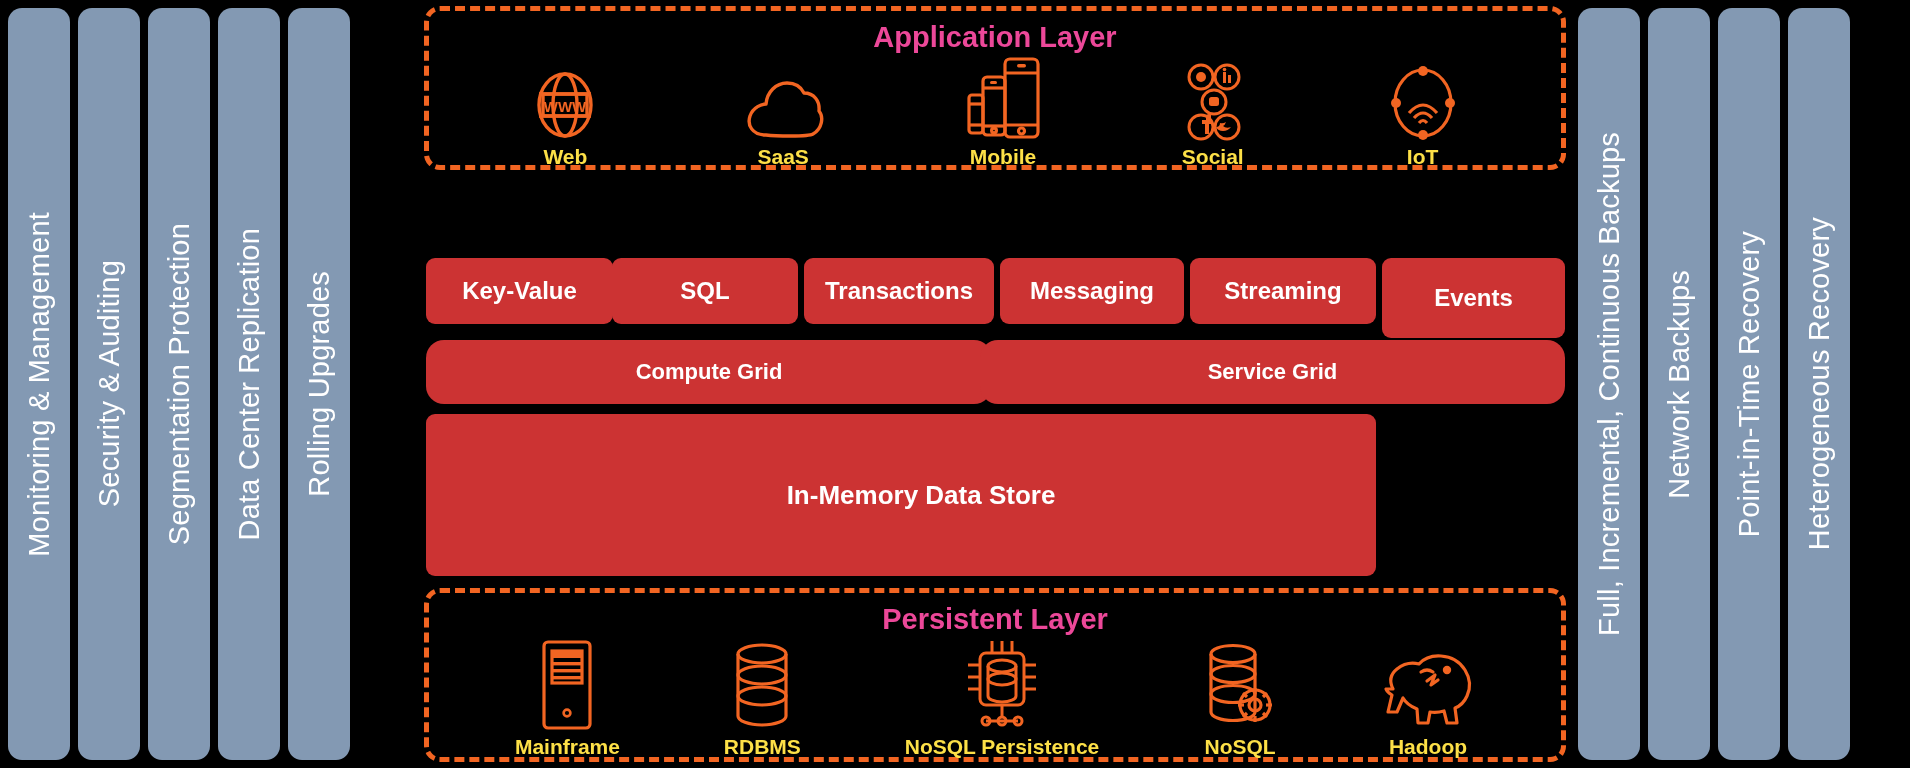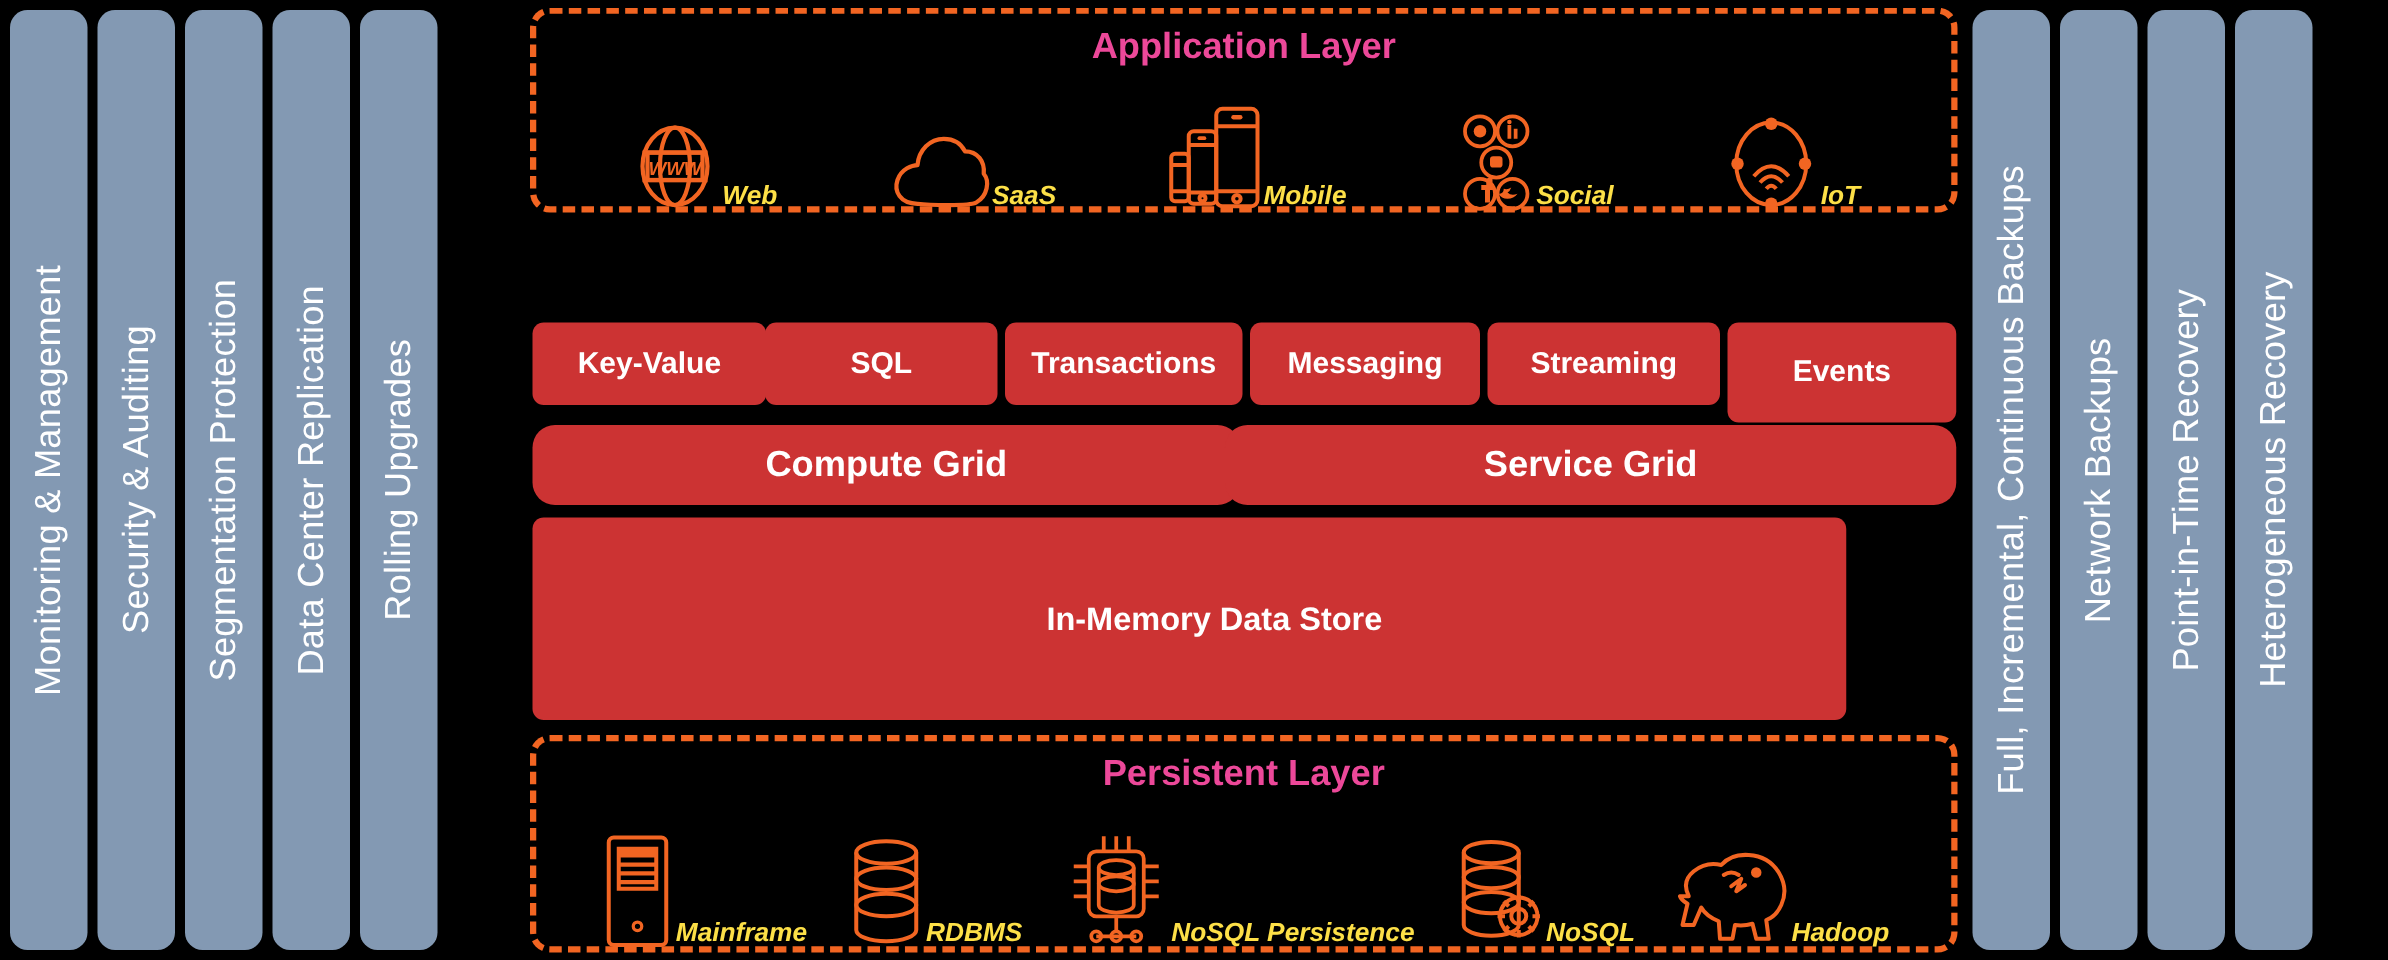--- a/index.html
+++ b/index.html
@@ -56,23 +56,23 @@
   }
   .icon-row {
     position: absolute;
     left: 0; right: 0;
     display: flex;
     justify-content: space-around;
     align-items: flex-end;
   }
   .icon-cell {
     display: flex;
-    align-items: flex-end;
+    flex-direction: column;
+    align-items: center;
     justify-content: flex-end;
-    font-style: italic;
   }
   .icon-glyph { line-height: 0; }
   .icon-label {
     color: #fde047;
     font-weight: bold;
     font-size: 21px;
     margin-top: 4px;
     white-space: nowrap;
     font-family: "Liberation Sans", sans-serif;
   }
@@ -84,21 +84,21 @@
     border-radius: 9px;
     display: flex;
     align-items: center;
     justify-content: center;
     color: #ffffff;
     font-weight: bold;
     font-family: "Liberation Sans", sans-serif;
   }
   .block-wide { font-size: 26px; }
   .block-tile { font-size: 24px; }
-  .block-grid { font-size: 29px; border-radius: 18px; }
+  .block-grid { font-size: 22px; border-radius: 18px; }
   .block-store { font-size: 26px; }
 </style>
 </head>
 <body>
 
 <div id="diagram">
 
   <div class="pillar" style="left:8px; width:62px;">
     <span class="pillar-label">Monitoring &amp; Management</span>
   </div>
@@ -249,21 +249,21 @@
     <span>Events</span>
   </div>
 
   <div class="red-block block-grid" style="left:426px; top:340px; width:566px; height:64px;">
     <span>Compute Grid</span>
   </div>
   <div class="red-block block-grid" style="left:980px; top:340px; width:585px; height:64px;">
     <span>Service Grid</span>
   </div>
 
-  <div class="red-block block-store" style="left:426px; top:414px; width:1051px; height:162px;padding-left:40px;">
+  <div class="red-block block-store" style="left:426px; top:414px; width:950px; height:162px;padding-left:40px;">
     <span>In-Memory Data Store</span>
   </div>
 
   <div class="dashed-layer" style="left:424px; top:588px; width:1142px; height:174px;">
     <div class="layer-title" style="top:10px;">Persistent Layer</div>
 
     <div class="icon-row" style="top:42px; height:124px; padding:0 34px;">
 
       <div class="icon-cell">
         <span class="icon-glyph">

